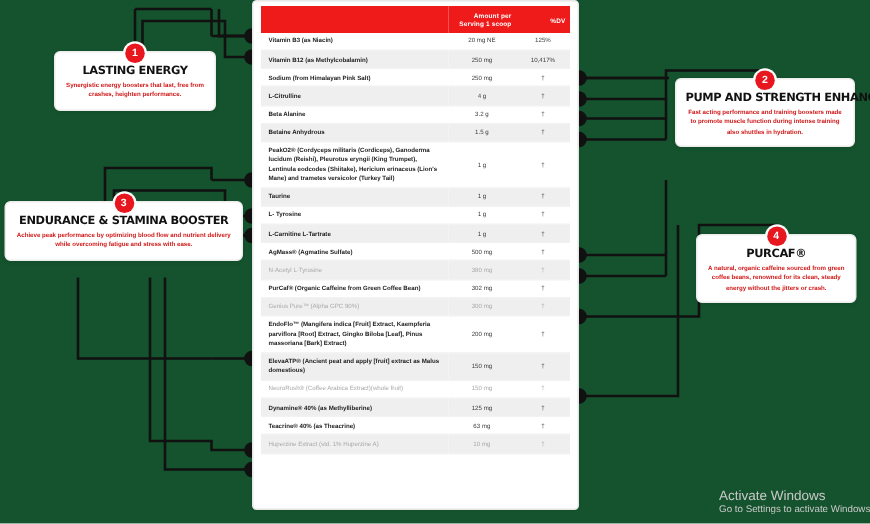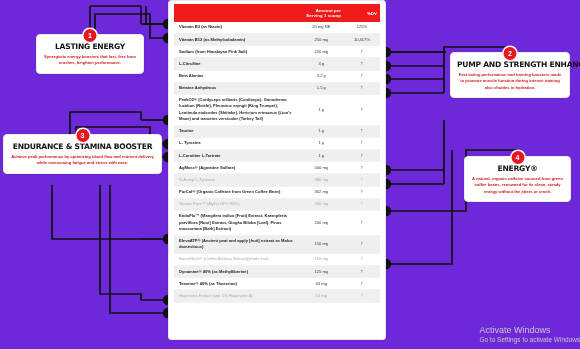--- a/index.html
+++ b/index.html
@@ -2,21 +2,21 @@
 <html><head>
 <meta charset="utf-8">
 <style>
   * { box-sizing: border-box; margin: 0; padding: 0; }
   html, body {
     width: 580px; height: 349px;
     background: #ffffff;
     font-family: "Liberation Sans", sans-serif;
     overflow: hidden;
   }
-  #stage { position: relative; width: 580px; height: 349px; background:#6d28d9; }
+  #stage { position: relative; width: 580px; height: 349px; background:#14532d; }
 
   
   #wires { position: absolute; inset: 0; z-index: 1; }
 
   
   .panel {
     position: absolute;
     left: 168px; top: 0px;
     width: 218px; height: 340px;
     background: #ffffff;
@@ -312,21 +312,21 @@
   </div>
 
   <div class="callout" id="c3">
     <div class="badge">3</div>
     <div class="title">ENDURANCE &amp; STAMINA BOOSTER</div>
     <div class="desc">Achieve peak performance by optimizing blood flow and nutrient delivery while overcoming fatigue and stress with ease.</div>
   </div>
 
   <div class="callout" id="c4">
     <div class="badge">4</div>
-    <div class="title">ENERGY®</div>
+    <div class="title">PURCAF®</div>
     <div class="desc">A natural, organic caffeine sourced from green coffee beans, renowned for its clean, steady energy without the jitters or crash.</div>
   </div>
 
   <div class="watermark">
     <div class="w1">Activate Windows</div>
     <div class="w2">Go to Settings to activate Windows.</div>
   </div>
 
 </div>
 

